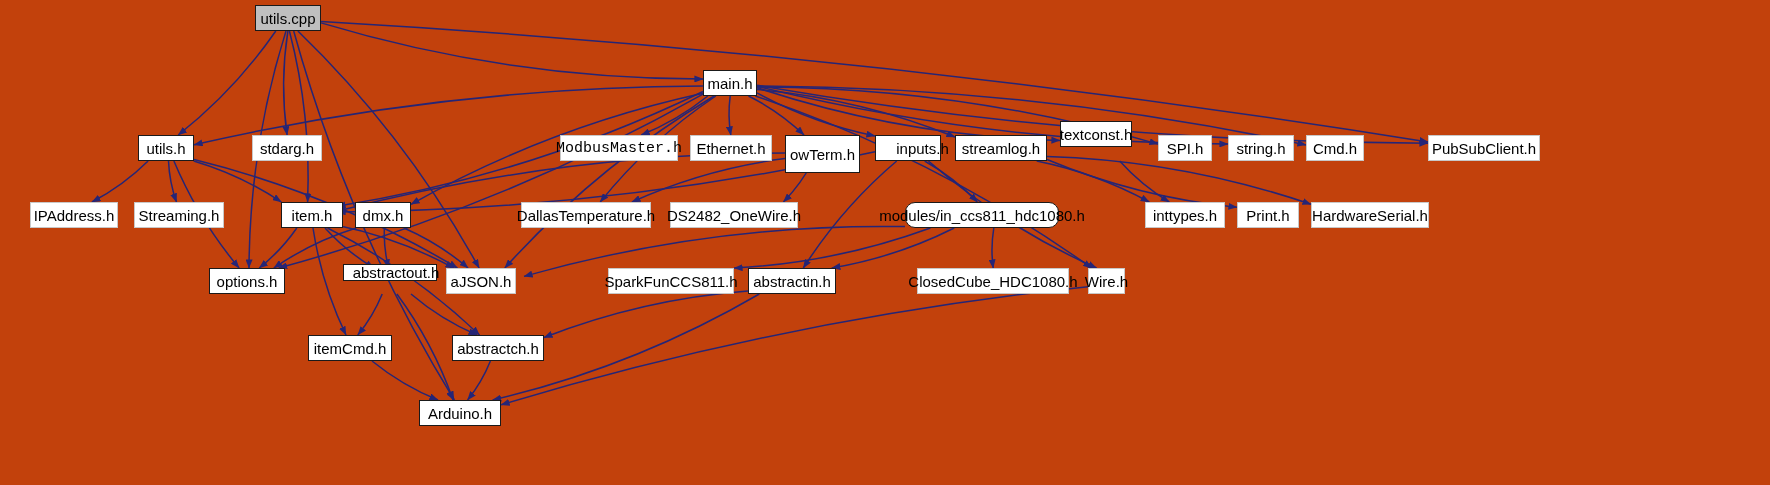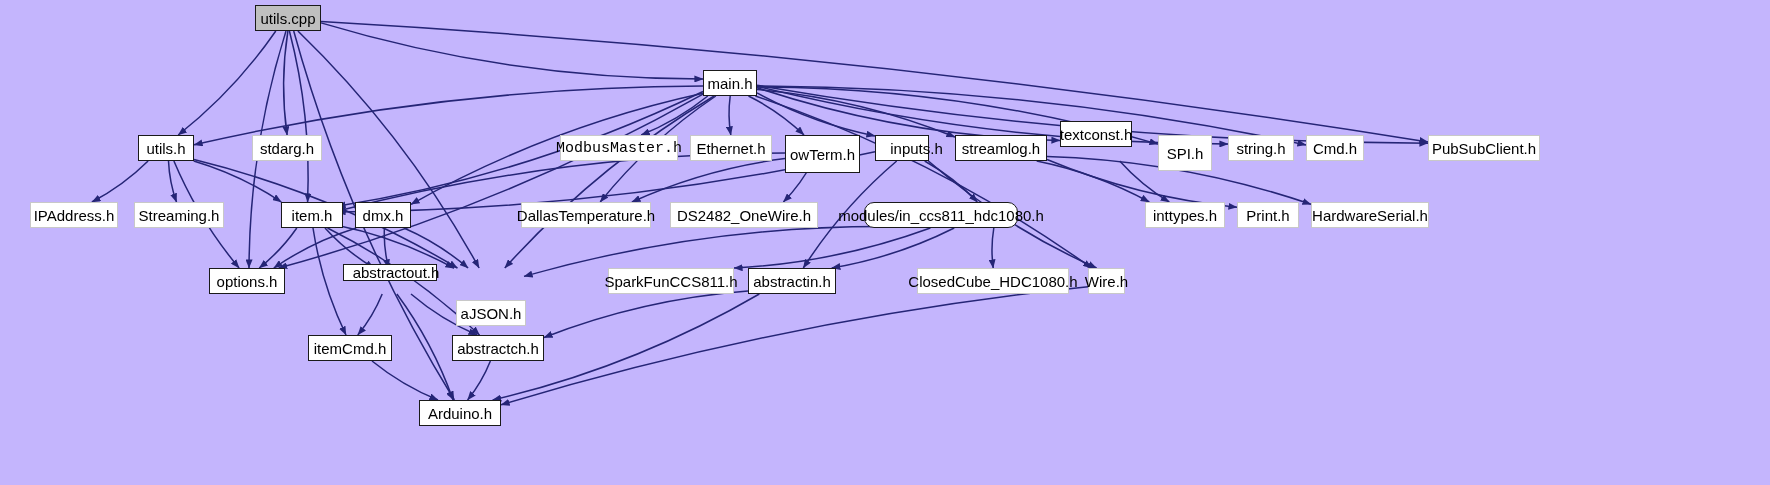--- a/index.html
+++ b/index.html
@@ -1,17 +1,17 @@
 <!DOCTYPE html>
 <html><head>
 <meta charset="utf-8">
 <style>
   html,body{margin:0;padding:0;background:#ffffff;}
   body{font-family:"Liberation Sans","DejaVu Sans",sans-serif;}
-  #graph{position:relative;width:1770px;height:485px;overflow:hidden;background:#c4b5fd;}
+  #graph{position:relative;width:1770px;height:485px;overflow:hidden;background:#c2410c;}
   #edges{position:absolute;left:0;top:0;width:1770px;height:485px;}
   .node{position:absolute;box-sizing:border-box;display:flex;align-items:center;
         justify-content:center;font-size:15px;line-height:1;color:#000;white-space:nowrap;
         background:#ffffff;border:1px solid #c8c8c8;}
   .node.bold{border:1.6px solid #1a1a1a;}
   .node.root{background:#bfbfbf;border:1.6px solid #1a1a1a;}
 </style>
 </head>
 <body>
 
@@ -101,30 +101,30 @@
       </div>
       <div class="node" style="left: 560px; top: 135px; width: 118px; height: 26px; font-family: Liberation Mono, monospace;">
         <span>ModbusMaster.h</span>
       </div>
       <div class="node" style="left: 690px; top: 135px; width: 82px; height: 26px;">
         <span>Ethernet.h</span>
       </div>
       <div class="node bold" style="left: 785px; top: 135px; width: 75px; height: 38px;">
         <span>owTerm.h</span>
       </div>
-      <div class="node bold" style="left: 875px; top: 135px; width: 54px; height: 26px; padding-left: 29px;">
+      <div class="node bold" style="left: 875px; top: 135px; width: 66px; height: 26px; padding-left: 29px;">
         <span>inputs.h</span>
       </div>
       <div class="node bold" style="left: 955px; top: 135px; width: 92px; height: 26px;">
         <span>streamlog.h</span>
       </div>
       <div class="node bold" style="left: 1060px; top: 121px; width: 72px; height: 26px;">
         <span>textconst.h</span>
       </div>
-      <div class="node" style="left: 1158px; top: 135px; width: 54px; height: 36px; text-align: right;">
+      <div class="node" style="left: 1158px; top: 135px; width: 54px; height: 26px; text-align: right;">
         <span>SPI.h</span>
       </div>
       <div class="node" style="left: 1228px; top: 135px; width: 66px; height: 26px;">
         <span>string.h</span>
       </div>
       <div class="node" style="left: 1306px; top: 135px; width: 58px; height: 26px;">
         <span>Cmd.h</span>
       </div>
       <div class="node" style="left: 1428px; top: 135px; width: 112px; height: 26px;">
         <span>PubSubClient.h</span>
@@ -137,42 +137,42 @@
       </div>
       <div class="node bold" style="left: 281px; top: 202px; width: 62px; height: 26px;">
         <span>item.h</span>
       </div>
       <div class="node bold" style="left: 355px; top: 202px; width: 56px; height: 26px;">
         <span>dmx.h</span>
       </div>
       <div class="node" style="left: 521px; top: 202px; width: 130px; height: 26px;">
         <span>DallasTemperature.h</span>
       </div>
-      <div class="node" style="left: 670px; top: 202px; width: 148px; height: 26px;">
+      <div class="node" style="left: 670px; top: 202px; width: 128px; height: 26px;">
         <span>DS2482_OneWire.h</span>
       </div>
-      <div class="node bold" style="left: 864px; top: 202px; width: 154px; height: 26px; border-radius: 10px;">
+      <div class="node bold" style="left: 905px; top: 202px; width: 154px; height: 26px; border-radius: 10px;">
         <span>modules/in_ccs811_hdc1080.h</span>
       </div>
       <div class="node" style="left: 1145px; top: 202px; width: 80px; height: 26px;">
         <span>inttypes.h</span>
       </div>
       <div class="node" style="left: 1237px; top: 202px; width: 62px; height: 26px;">
         <span>Print.h</span>
       </div>
       <div class="node" style="left: 1311px; top: 202px; width: 118px; height: 26px;">
         <span>HardwareSerial.h</span>
       </div>
       <div class="node bold" style="left: 209px; top: 268px; width: 76px; height: 26px;">
         <span>options.h</span>
       </div>
       <div class="node bold" style="left: 343px; top: 264px; width: 94px; height: 17px; padding-left: 12px;">
         <span>abstractout.h</span>
       </div>
-      <div class="node" style="left: 456px; top: 268px; width: 70px; height: 26px; margin-top: 32px;">
+      <div class="node" style="left: 446px; top: 268px; width: 70px; height: 26px;">
         <span>aJSON.h</span>
       </div>
       <div class="node" style="left: 608px; top: 268px; width: 126px; height: 26px;">
         <span>SparkFunCCS811.h</span>
       </div>
       <div class="node bold" style="left: 748px; top: 268px; width: 88px; height: 26px;">
         <span>abstractin.h</span>
       </div>
       <div class="node" style="left: 917px; top: 268px; width: 152px; height: 26px;">
         <span>ClosedCube_HDC1080.h</span>

